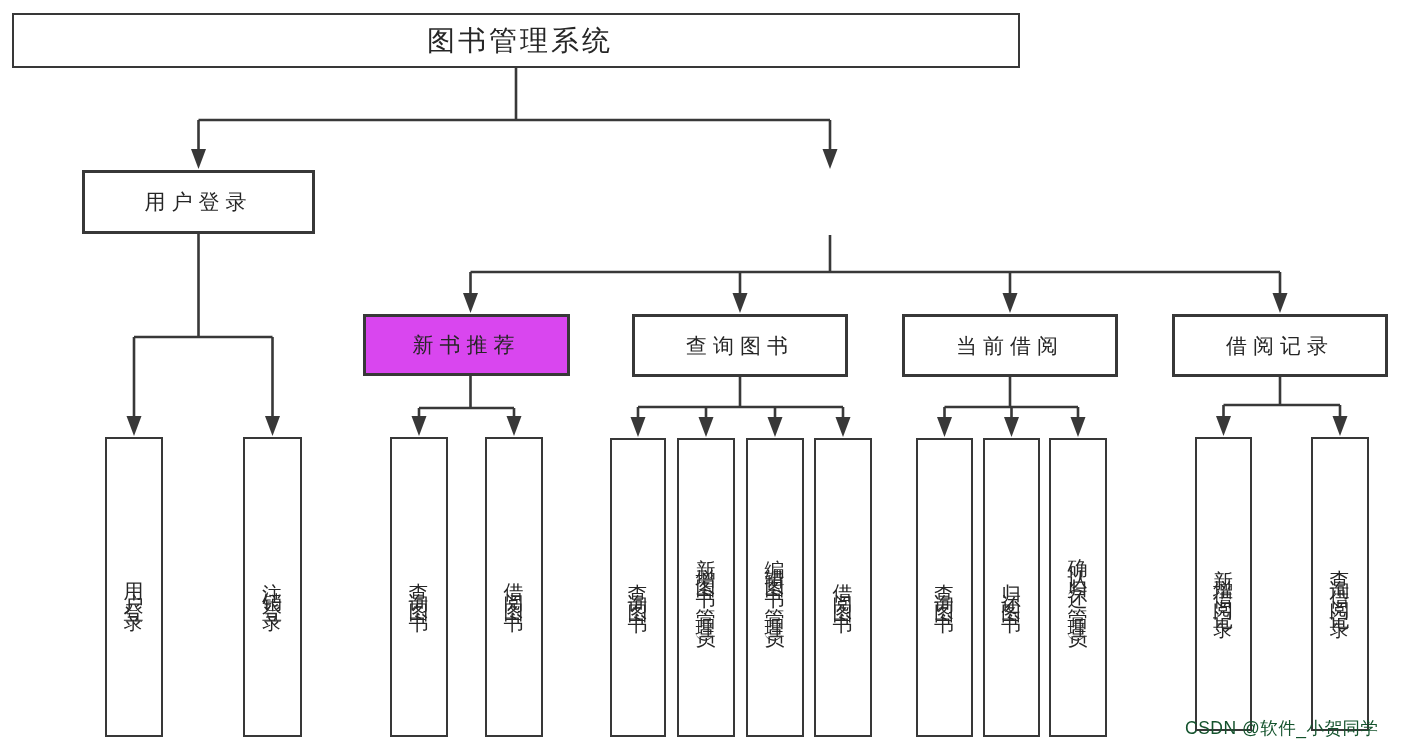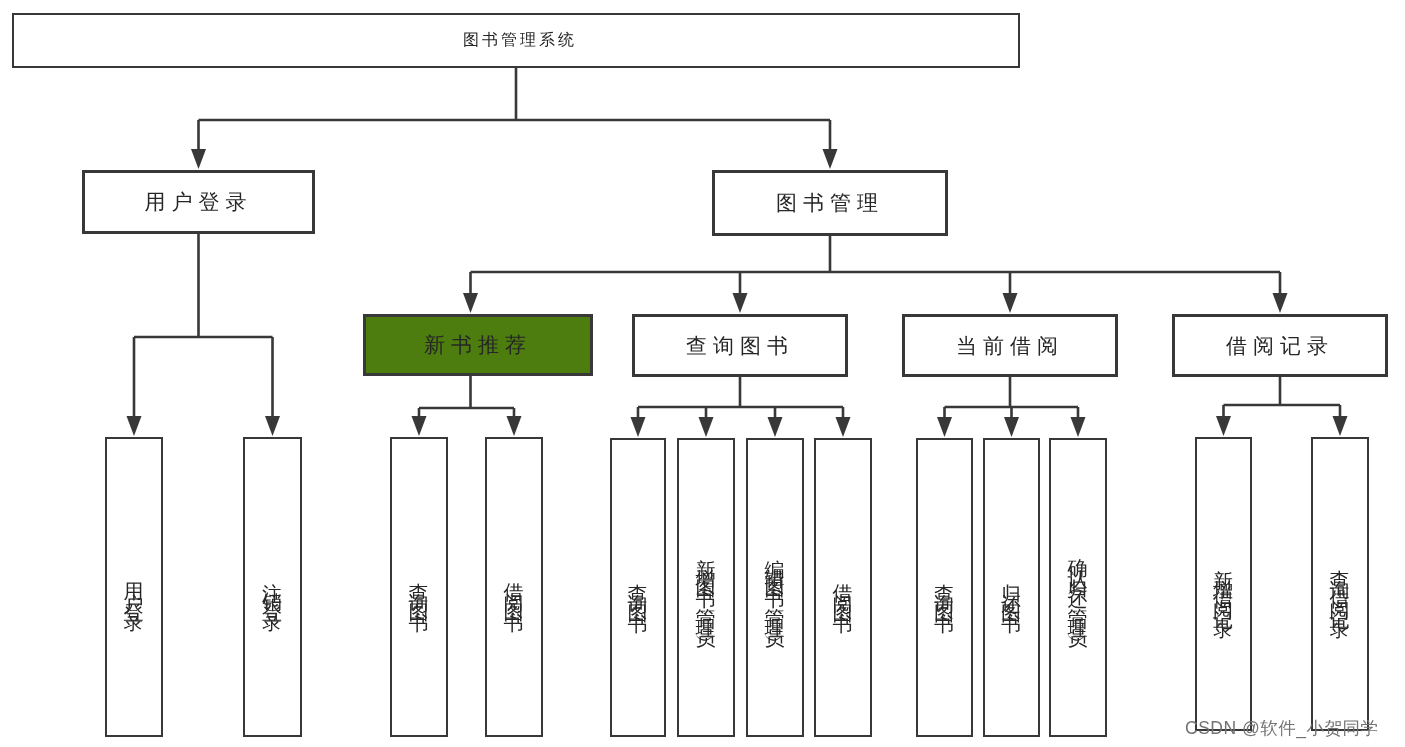--- a/index.html
+++ b/index.html
@@ -15,21 +15,21 @@
     pointer-events:none;
   }
   .node{
     position:absolute;z-index:2;
     background:#ffffff;
     border-style:solid;border-color:#383838;
     box-sizing:border-box;
     display:flex;align-items:center;justify-content:center;
     color:#262626;
   }
-  .node.root{border-width:2.2px;font-size:16px;padding-left:8px;}
+  .node.root{border-width:2.2px;font-size:28px;padding-left:8px;}
   .node.root .label{letter-spacing:3px;}
   .node.branch{border-width:3px;font-size:21px;}
   .node.branch .label{letter-spacing:6px;}
   .node.leaf{border-width:2.6px;font-size:20px;}
   .node.leaf .label{
     writing-mode:vertical-rl;
     text-orientation:mixed;
     letter-spacing:10px;
     line-height:1;
   }
@@ -61,31 +61,28 @@
       <polygon points="630.5,417 645.5,417 638,437" fill="#383838"></polygon>
       <polygon points="698.5,417 713.5,417 706,437" fill="#383838"></polygon>
       <polygon points="767.5,417 782.5,417 775,437" fill="#383838"></polygon>
       <polygon points="835.5,417 850.5,417 843,437" fill="#383838"></polygon>
       <polygon points="937,417 952,417 944.5,437" fill="#383838"></polygon>
       <polygon points="1004,417 1019,417 1011.5,437" fill="#383838"></polygon>
       <polygon points="1070.5,417 1085.5,417 1078,437" fill="#383838"></polygon>
       <polygon points="1216,416 1231,416 1223.5,436" fill="#383838"></polygon>
       <polygon points="1332.5,416 1347.5,416 1340,436" fill="#383838"></polygon>
     </svg>
-  <div id="watermark" style="color: #737373;">CSDN @软件_小贺同学</div>
+  <div id="watermark" style="color: #14532d;">CSDN @软件_小贺同学</div>
 <div class="node root" style="left: 12px; top: 13px; width: 1008px; height: 55px; border-color: rgb(56, 56, 56); background: rgb(255, 255, 255);">
       <span class="label">图书管理系统</span>
     </div>
     <div class="node branch" style="left: 82px; top: 170px; width: 233px; height: 64px; border-color: rgb(56, 56, 56); background: rgb(255, 255, 255);">
       <span class="label">用户登录</span>
     </div>
-    <div class="node branch" style="left: 712px; top: 170px; width: 236px; height: 66px; border-color: rgb(56, 56, 56); background: rgb(255, 255, 255);">
-      <span class="label">图书管理</span>
-    </div>
-    <div class="node branch" style="left: 363px; top: 314px; width: 230px; height: 62px; border-color: rgb(56, 56, 56); background: #4d7c0f;">
+    <div class="node branch" style="left: 363px; top: 314px; width: 207px; height: 62px; border-color: rgb(56, 56, 56); background: #d946ef;">
       <span class="label">新书推荐</span>
     </div>
     <div class="node branch" style="left: 632px; top: 314px; width: 216px; height: 63px; border-color: rgb(56, 56, 56); background: rgb(255, 255, 255);">
       <span class="label">查询图书</span>
     </div>
     <div class="node branch" style="left: 1172px; top: 314px; width: 216px; height: 63px; border-color: rgb(56, 56, 56); background: rgb(255, 255, 255);">
       <span class="label">借阅记录</span>
     </div>
     <div class="node branch" style="left: 902px; top: 314px; width: 216px; height: 63px; border-color: rgb(56, 56, 56); background: rgb(255, 255, 255);">
       <span class="label">当前借阅</span>

